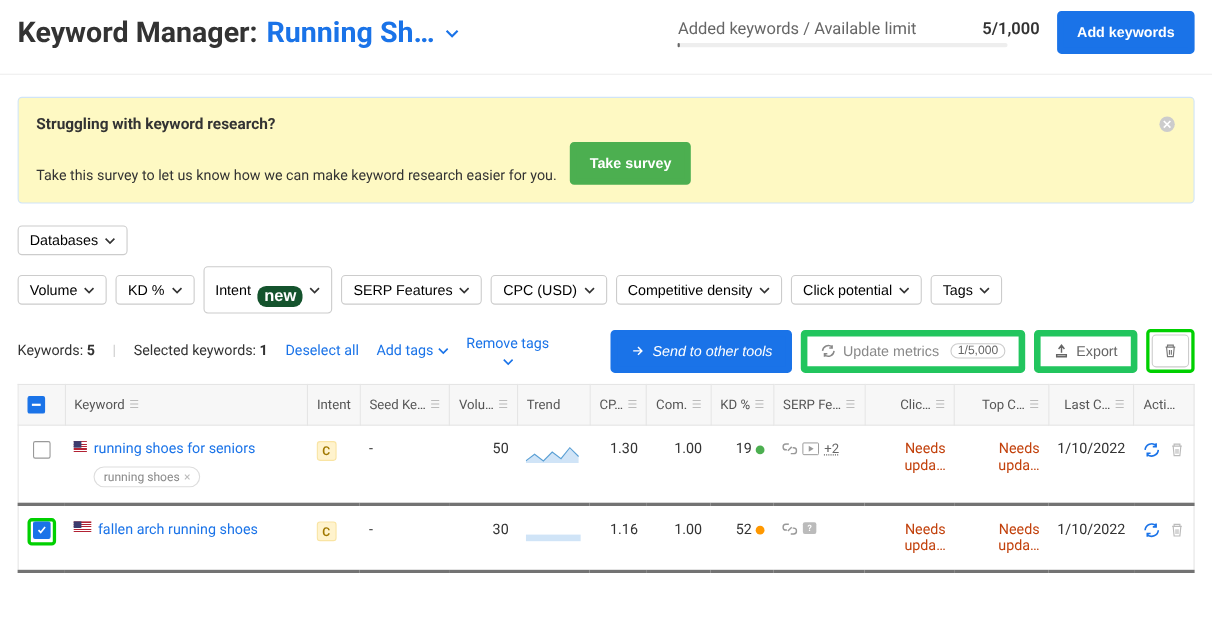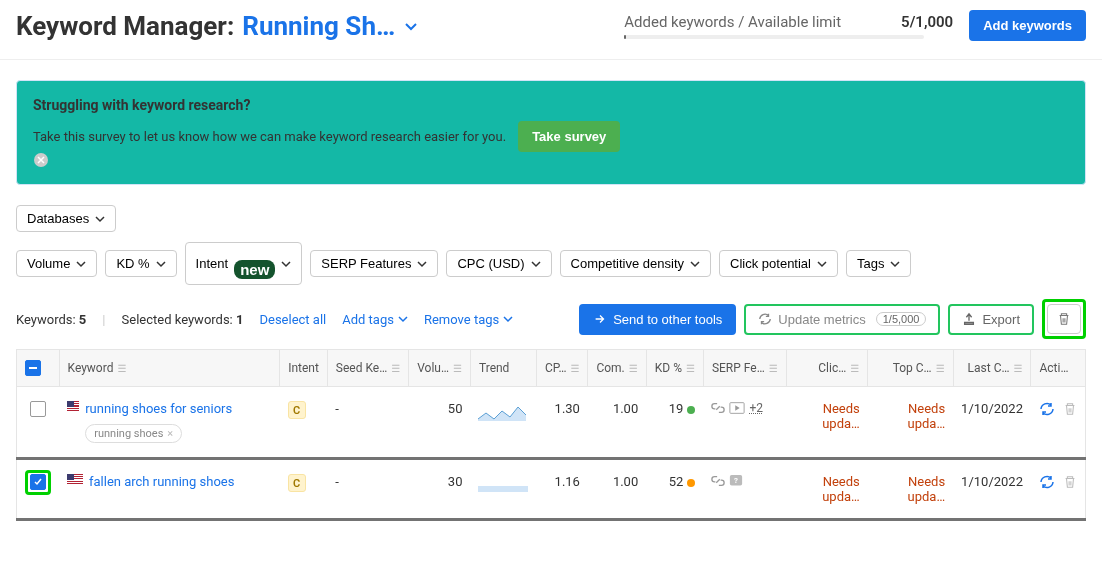--- a/index.html
+++ b/index.html
@@ -8,41 +8,41 @@
 .header { display: flex; align-items: center; justify-content: space-between; padding: 10px 0 18px 0; }
 .header-left { display: flex; align-items: center; gap: 8px; }
 .page-title { font-size: 26px; font-weight: 700; color: #333; }
 .project-name { font-size: 26px; font-weight: 700; color: #1a73e8; }
 .chevron-down { color: #1a73e8; }
 .header-right { display: flex; align-items: center; gap: 16px; }
 .limit-block { text-align: right; font-size: 15px; color: #666; }
 .limit-label { display: flex; gap: 60px; }
 .limit-bar { width: 300px; height: 4px; background: #eee; border-radius: 2px; margin-top: 4px; position: relative; }
 .limit-bar::before { content:''; position:absolute; left:0; top:0; width: 2px; height:4px; background:#666; border-radius:2px;}
-.btn { border-radius: 4px; padding: 6px 12px; font-size: 13px; cursor: pointer; border: 2px solid #22c55e; background: #fff; display: inline-flex; align-items: center; gap: 6px; }
+.btn { border-radius: 4px; padding: 6px 12px; font-size: 13px; cursor: pointer; border: 6px solid #22c55e; background: #fff; display: inline-flex; align-items: center; gap: 6px; }
 .btn-primary { background: #1a73e8; color: #fff; border-color: #1a73e8; font-weight: 600; }
 .btn-green { background: #4caf50; color: #fff; border-color: #4caf50; font-weight: 600; }
 .hr { border: none; border-top: 1px solid #eee; margin: 0 -16px; }
-.banner { background: #14b8a6; border: 1px solid #d0e4f7; border-radius: 4px; padding: 16px; margin: 20px 0; display: flex; justify-content: space-between; align-items: flex-start; flex-direction: column; }
+.banner { background: #fef9c3; border: 1px solid #d0e4f7; border-radius: 4px; padding: 16px; margin: 20px 0; display: flex; justify-content: space-between; align-items: flex-start; }
 .banner-title { font-weight: 700; font-size: 14px; margin-bottom: 8px; }
-.banner-body { display:flex; align-items:center; gap: 12px; }
+.banner-body { display:flex; align-items:flex-end; gap: 12px; }
 .banner-text { color: #333; }
 .banner-close { color: #aaa; font-size: 16px; cursor: pointer; }
 .filters-row { display: flex; gap: 8px; margin-bottom: 10px; flex-wrap: wrap; align-items: center; }
 .search-box { display: flex; border: 1px solid #ccc; border-radius: 4px; overflow: hidden; }
 .search-input { border: none; padding: 6px 10px; width: 220px; outline: none; font-size: 13px; }
 .search-btn { border: none; border-left: 1px solid #ccc; background: #fff; width: 32px; display:flex; align-items:center; justify-content:center; cursor:pointer; }
 .filter-btn { border: 1px solid #ccc; border-radius: 4px; padding: 5px 10px; background: #fff; display: inline-flex; align-items: center; gap: 6px; cursor:pointer; font-size:13px; }
 .badge-new { background: #14532d; color: #fff; font-size: 15px; border-radius: 8px; padding: 1px 6px; font-weight:600;margin-top:12px; }
 .toolbar { display: flex; align-items: center; justify-content: space-between; margin: 14px 0 10px 0; }
 .toolbar-left { display: flex; align-items: center; gap: 16px; font-size:13px; }
 .toolbar-left .sep { color: #ccc; }
 .link { color: #1a73e8; cursor: pointer; }
 .toolbar-right { display: flex; align-items: center; gap: 8px; }
-.btn-send { background: #1a73e8; color:#fff; border-color:#1a73e8; }
+.btn-send { background: #1a73e8; color:#fff; border-color:#1a73e8;font-style:italic; }
 .pill { border: 1px solid #ccc; border-radius: 10px; padding: 0 6px; font-size: 11px; color:#666; margin-left:4px;}
 .icon-box { border: 1px solid #ccc; border-radius: 4px; width: 34px; height: 30px; display:flex; align-items:center; justify-content:center; cursor:pointer; color:#777; }
 .highlight-box { border: 3px solid #00d000; border-radius: 4px; padding: 2px; }
 .table { width: 100%; border-collapse: collapse; border: 1px solid #e5e5e5; }
 .table th { background: #f7f7f7; border: 1px solid #e5e5e5; padding: 10px 8px; font-weight: 400; font-size: 12px; color: #555; text-align: left; white-space: nowrap; }
 .table td { border-bottom: 3px solid #737373; padding: 14px 8px; vertical-align: top; font-size: 13px; }
 .col-right { text-align: right; }
 .col-center { text-align: center; }
 .th-flex { display:flex; align-items:center; gap:4px; }
 .sort-icon { color: #bbb; font-size: 10px; }
@@ -177,21 +177,21 @@
       <span><span>Keywords:</span> <b>5</b></span>
       <span class="sep">|</span>
       <span><span>Selected keywords:</span> <b>1</b></span>
       <span class="link">Deselect all</span>
       <span class="link" style="display:inline-flex;align-items:center;gap:4px;">
           <span>Add tags</span>
           <svg width="10" height="10" viewBox="0 0 10 10">
             <path d="M1 3l4 4 4-4" stroke="#1a73e8" stroke-width="1.5" fill="none"></path>
           </svg>
         </span>
-      <span class="link" style="display:inline-flex;align-items:center;gap:4px;">
+      <span class="link" style="display:inline-flex;align-items:center;gap:4px;flex-direction:column;">
           <span>Remove tags</span>
           <svg width="10" height="10" viewBox="0 0 10 10">
             <path d="M1 3l4 4 4-4" stroke="#1a73e8" stroke-width="1.5" fill="none"></path>
           </svg>
         </span>
     </div>
     <div class="toolbar-right">
       <button class="btn btn-send">
         <svg width="14" height="14" viewBox="0 0 16 16">
             <path d="M3 8h8M8 4l4 4-4 4" stroke="#fff" stroke-width="1.5" fill="none"></path>

